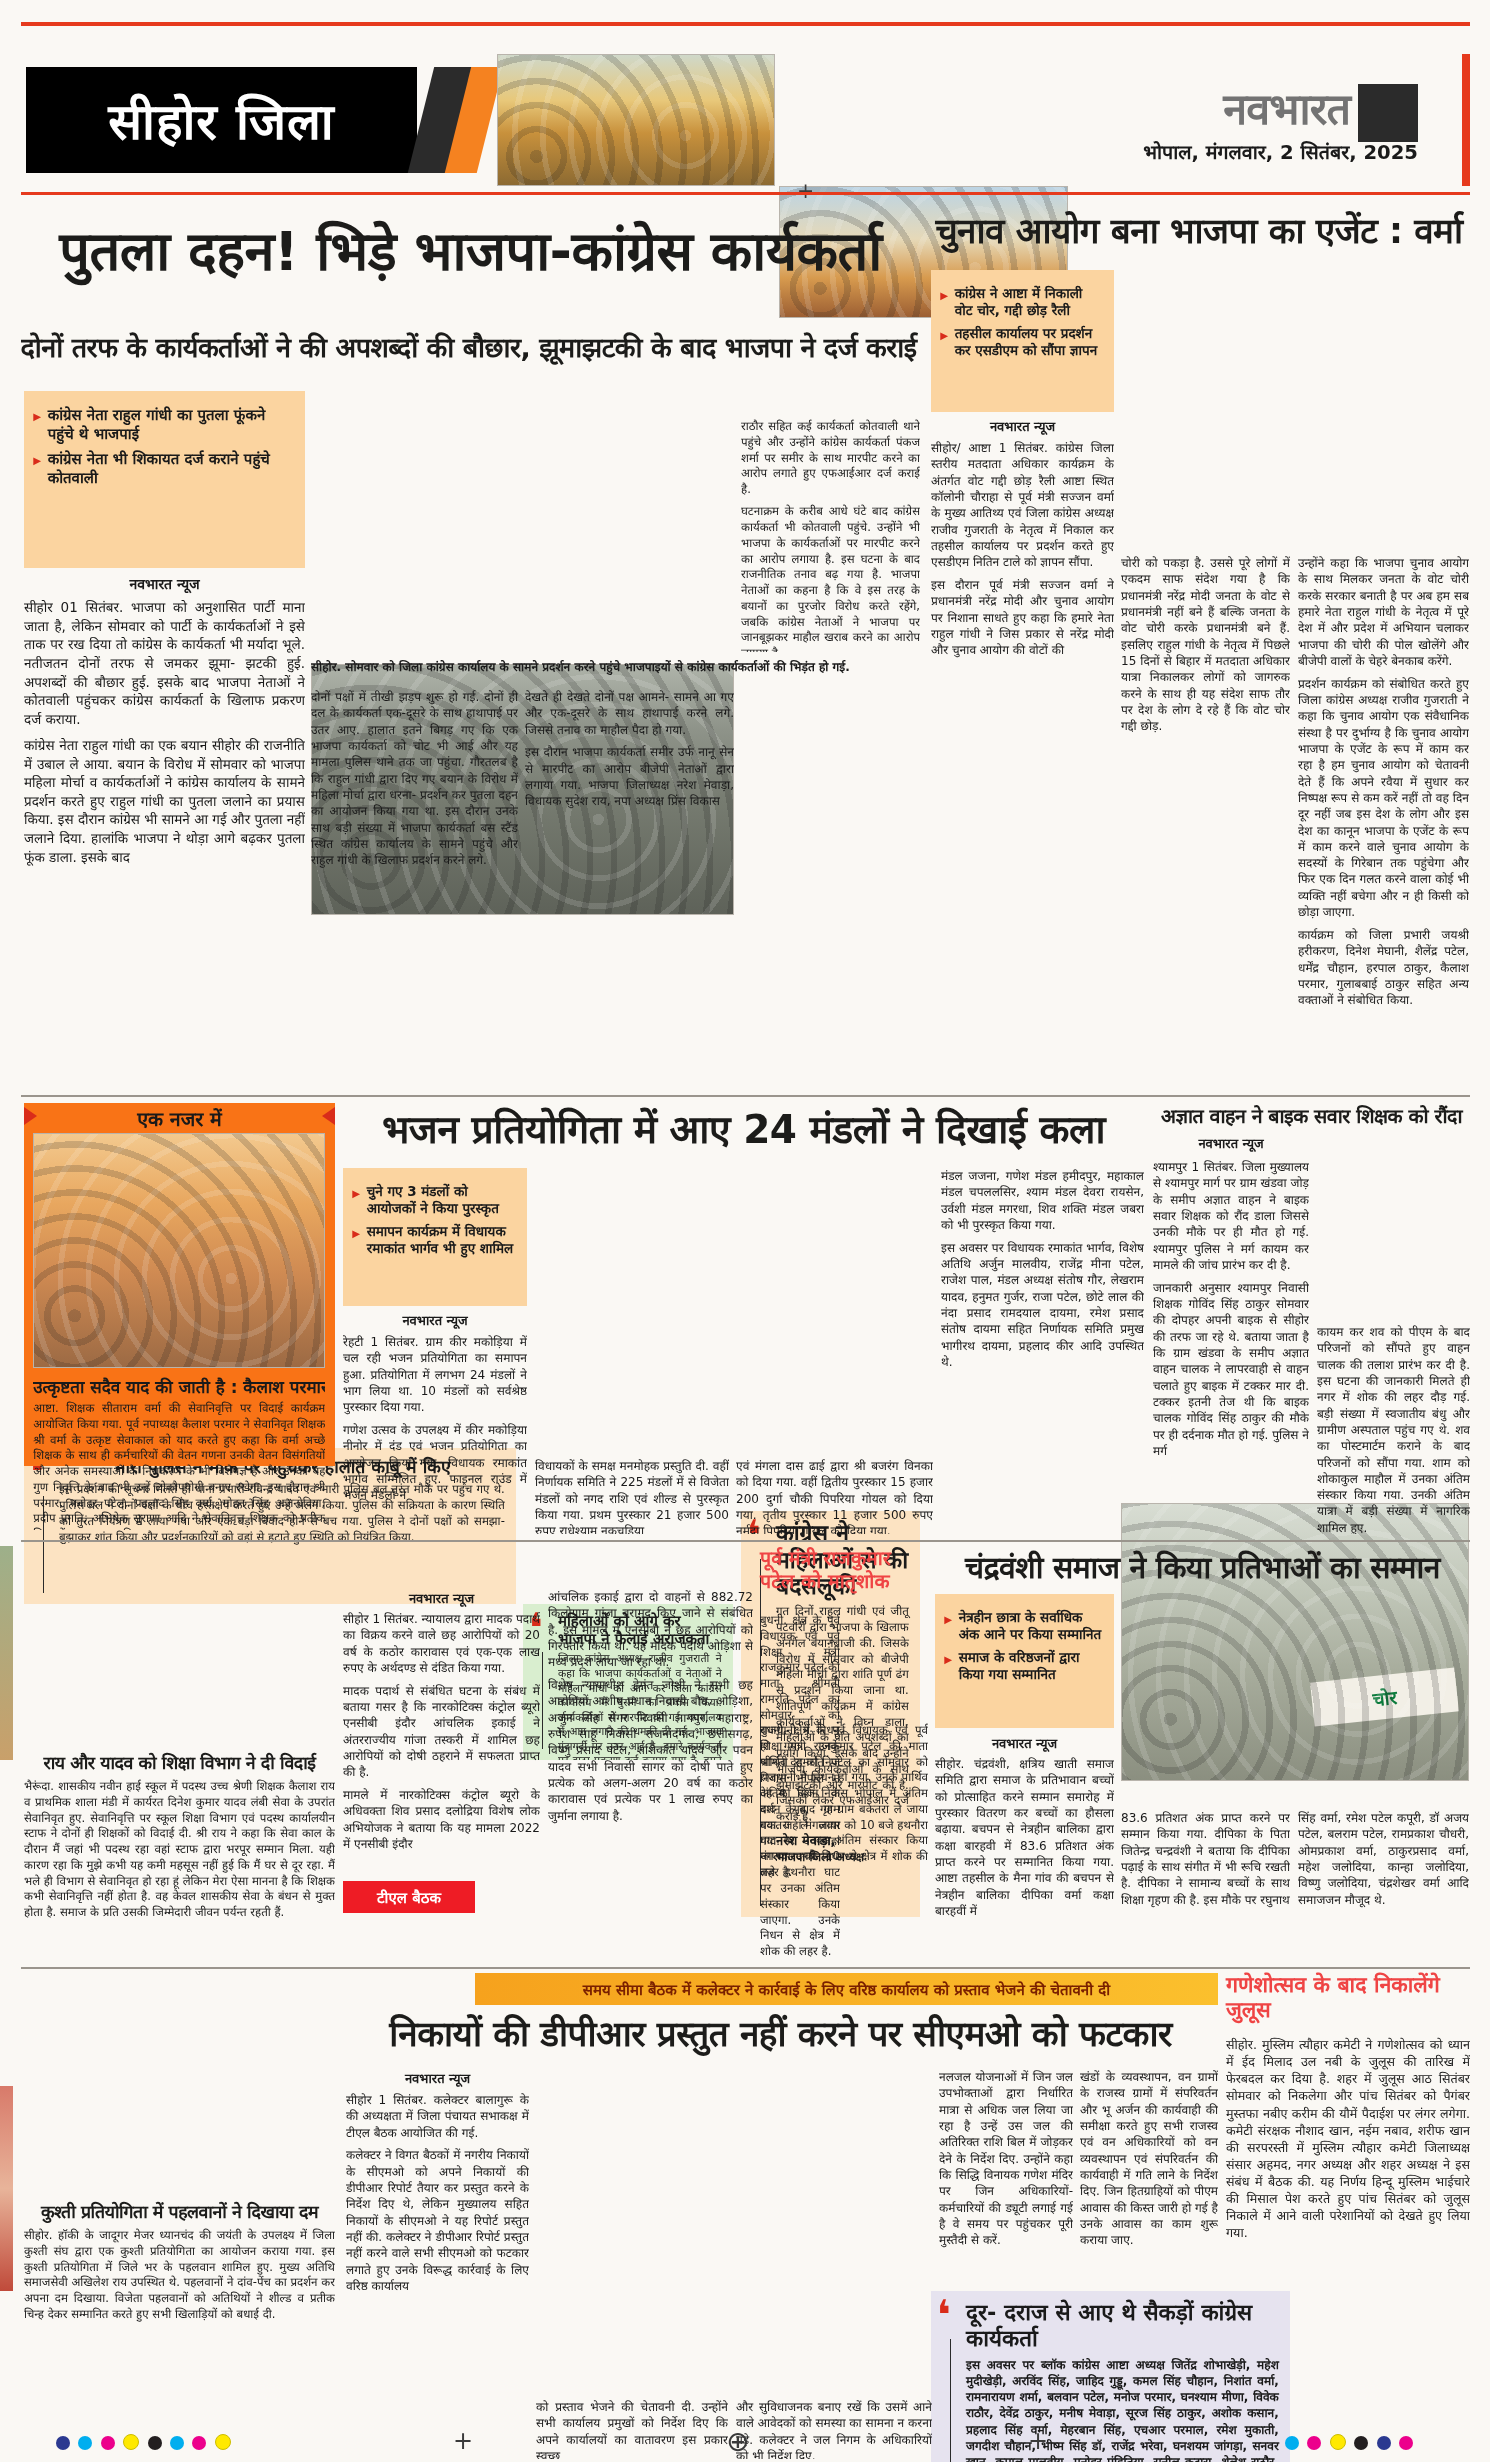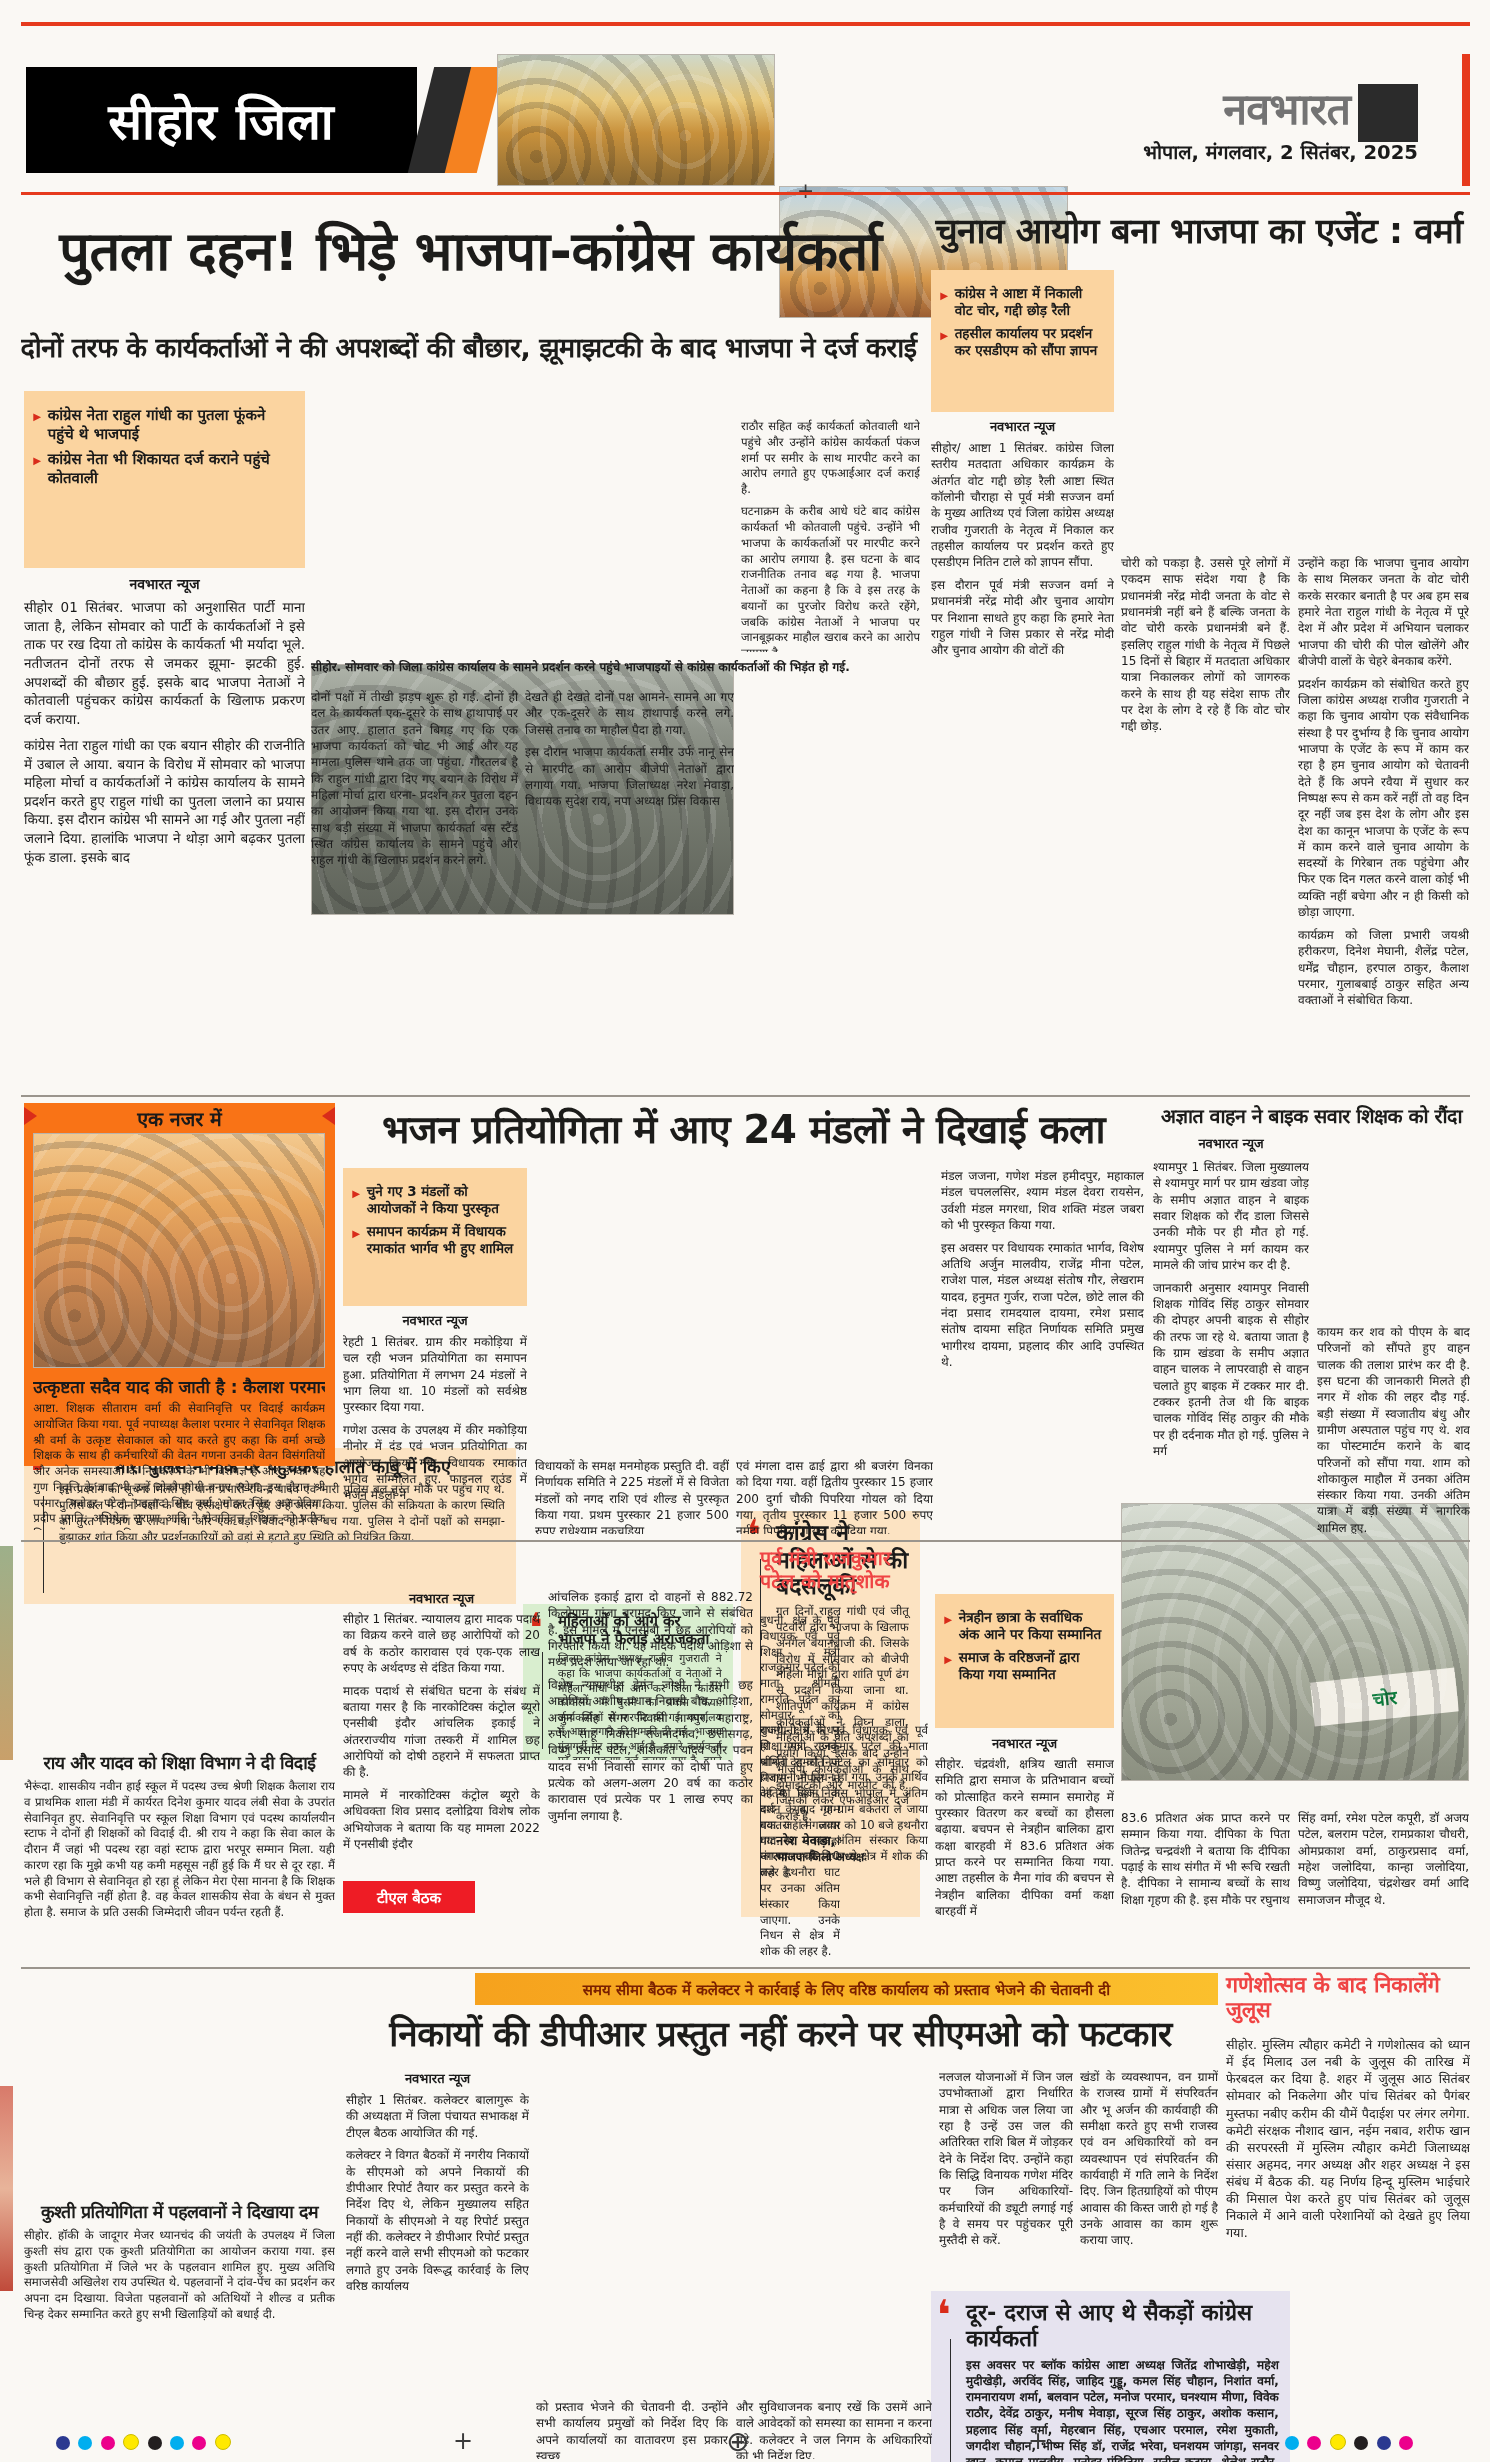--- a/index.html
+++ b/index.html
@@ -223,20 +223,21 @@
 
   <div class="abs hl-wrap" style="left:760px;top:1548px;width:168px;height:58px;font-size:19.6px;">पूर्व मंत्री राजकुमार पटेल को मातृशोक</div>
 
   <div class="abs clip" style="left:760px;top:1613px;width:80px;height:350px;">
     <p class="body" style="font-size:11.6px;">बुधनी. क्षेत्र के पूर्व विधायक एवं पूर्व शिक्षा मंत्री राजकुमार पटेल की माता श्रीमती रामरति पटेल का सोमवार को राजधानी में निधन हो गया. उनके पार्थिव देह को निज निवास भोपाल में अंतिम दर्शन के बाद गृह ग्राम बकतरा ले जाया गया. जहां मंगलवार को 10 बजे हथनौरा घाट पर उनका अंतिम संस्कार किया जाएगा. उनके निधन से क्षेत्र में शोक की लहर है.</p>
   </div>
   <div class="abs clip" style="left:760px;top:1723px;width:168px;height:240px;">
     <p class="body" style="font-size:11.6px;">बुधनी. क्षेत्र के पूर्व विधायक एवं पूर्व शिक्षा मंत्री राजकुमार पटेल की माता श्रीमती रामरति पटेल का सोमवार को राजधानी में निधन हो गया. उनके पार्थिव देह को निज निवास भोपाल में अंतिम दर्शन के बाद गृह ग्राम बकतरा ले जाया गया. जहां मंगलवार को 10 बजे हथनौरा घाट पर उनका अंतिम संस्कार किया जाएगा. उनके निधन से क्षेत्र में शोक की लहर है.</p>
   </div>
 
+  <div class="abs hl" style="left:935px;top:1548px;width:535px;height:41px;font-size:30px;line-height:39px;">चंद्रवंशी समाज ने किया प्रतिभाओं का सम्मान</div>
   <div class="abs bullets" style="left:935px;top:1594px;width:179px;height:134px;">
     <div class="bullet-item" style="font-size:13.5px;">
       <span class="bi">▶</span>
       <span>नेत्रहीन छात्रा के सर्वाधिक अंक आने पर किया सम्मानित</span>
     </div>
     <div class="bullet-item" style="font-size:13.5px;">
       <span class="bi">▶</span>
       <span>समाज के वरिष्ठजनों द्वारा किया गया सम्मानित</span>
     </div>
   </div>

